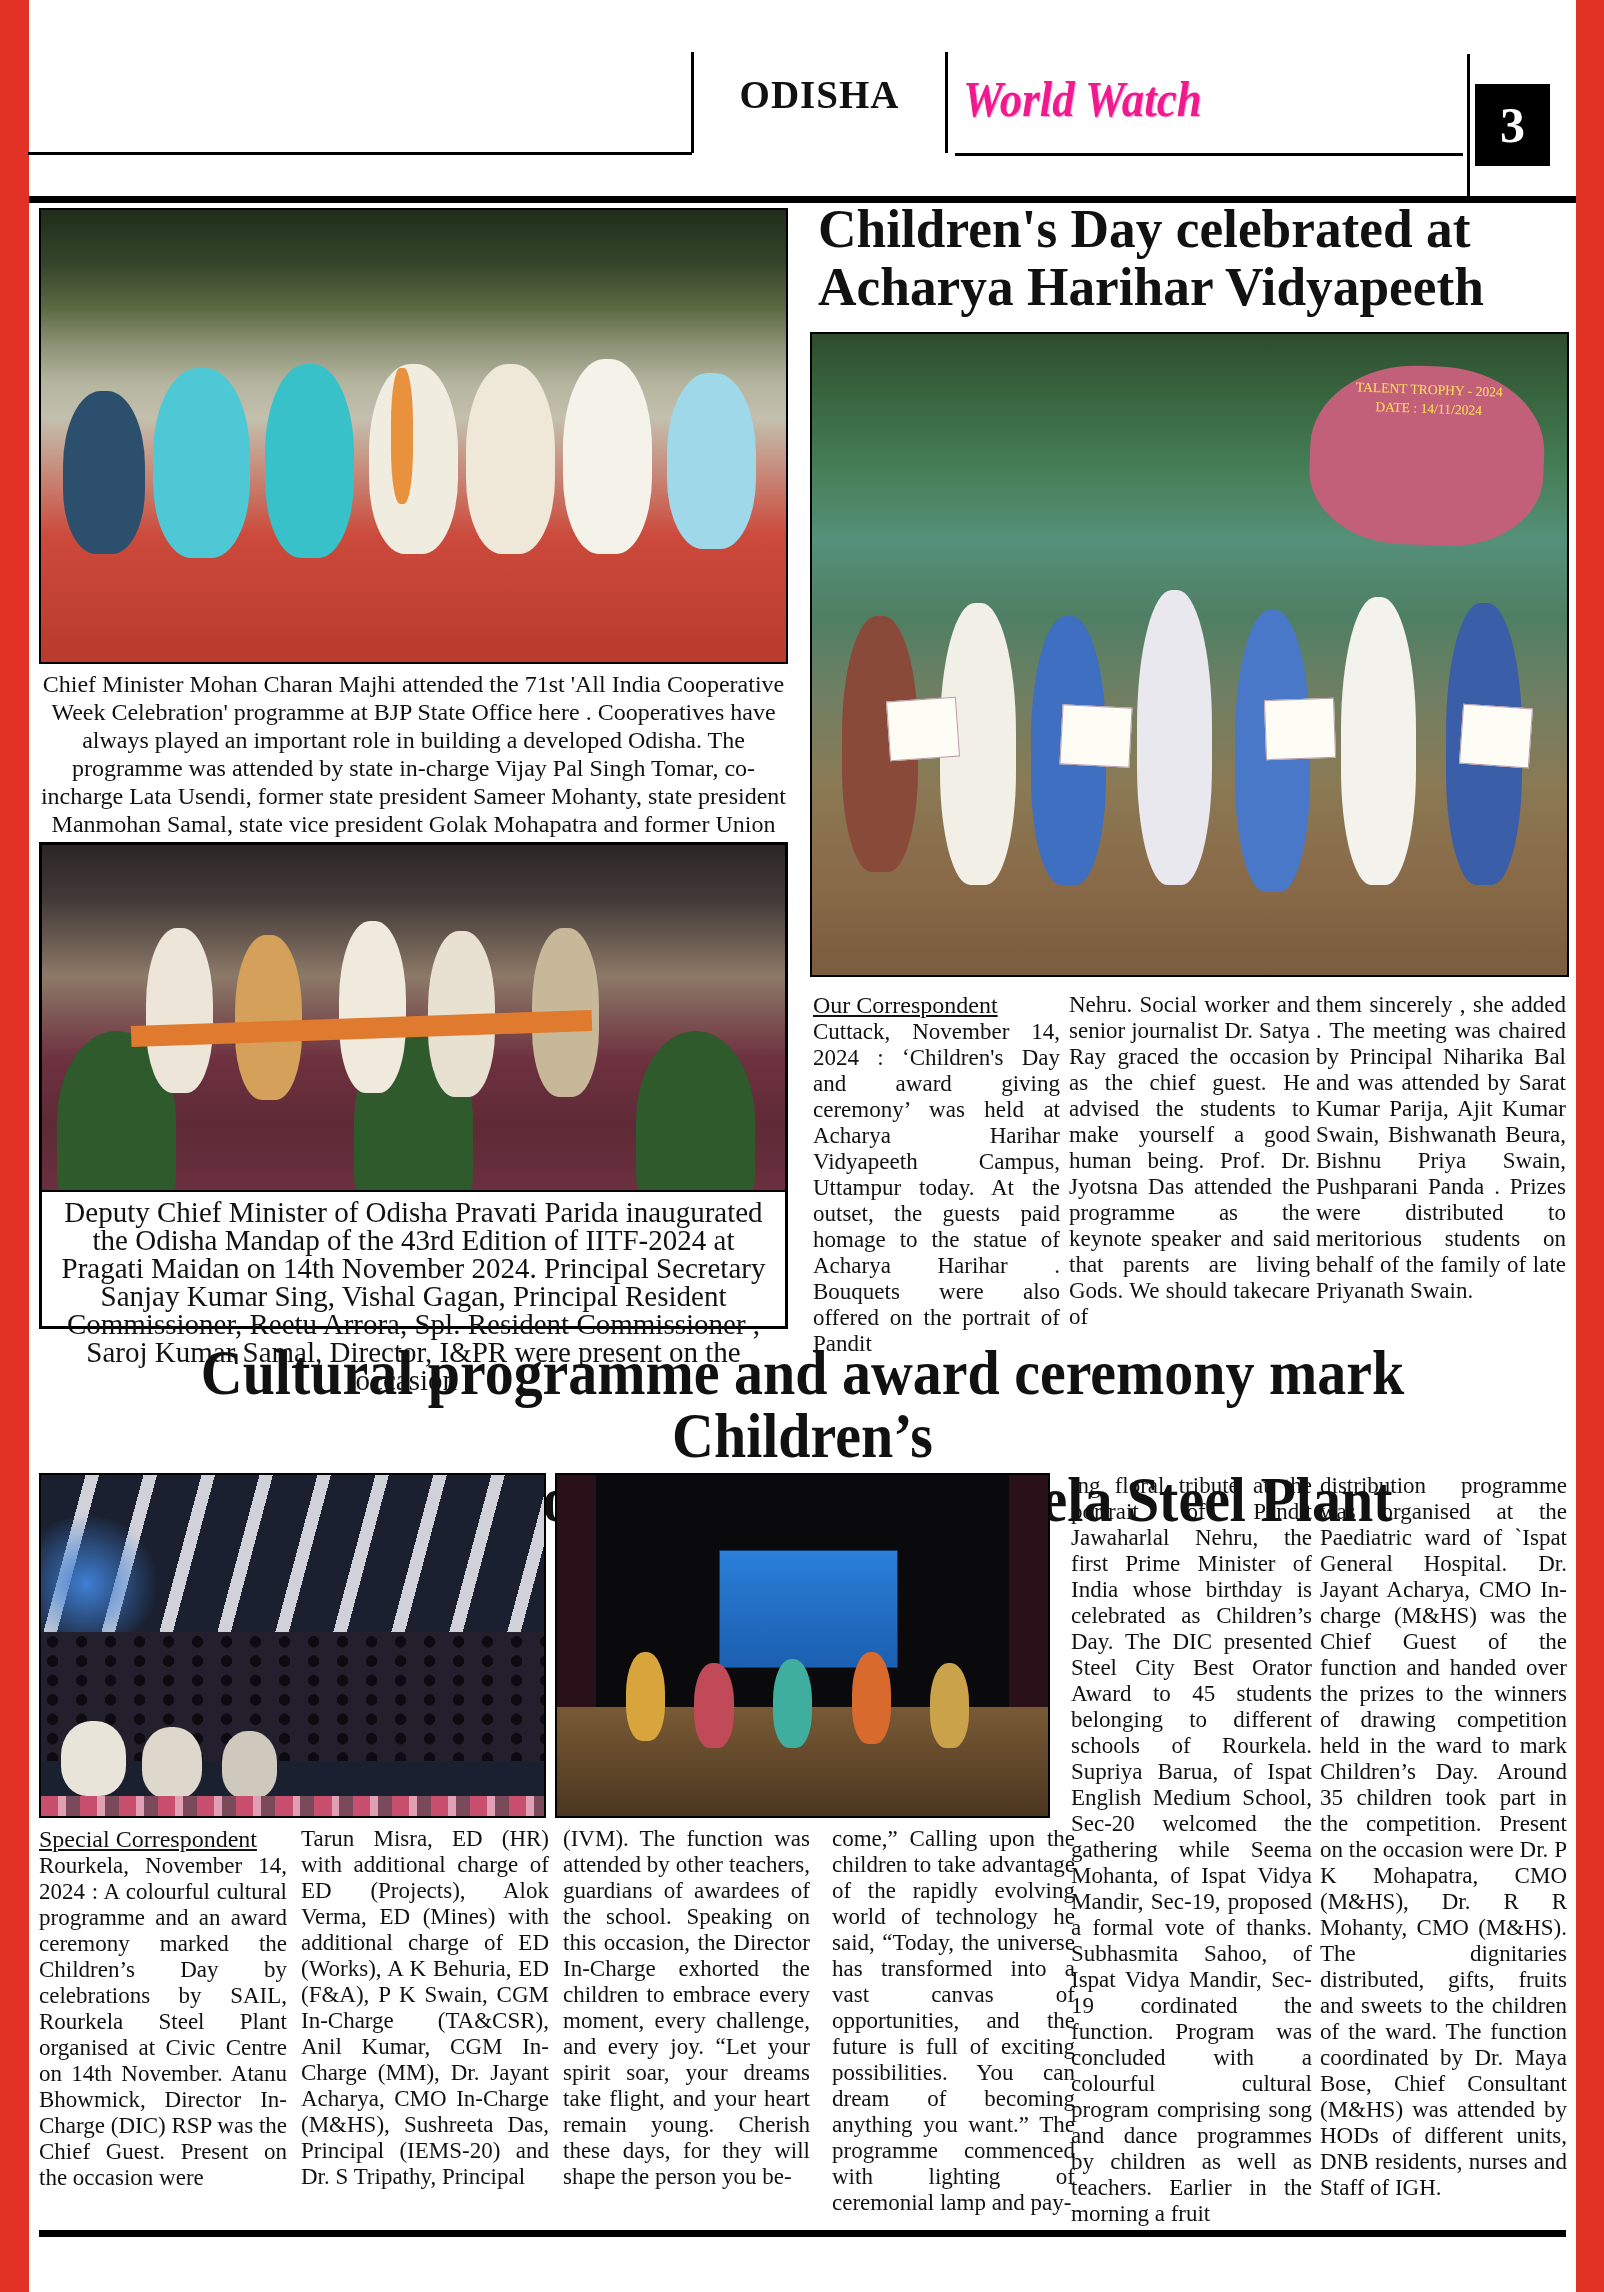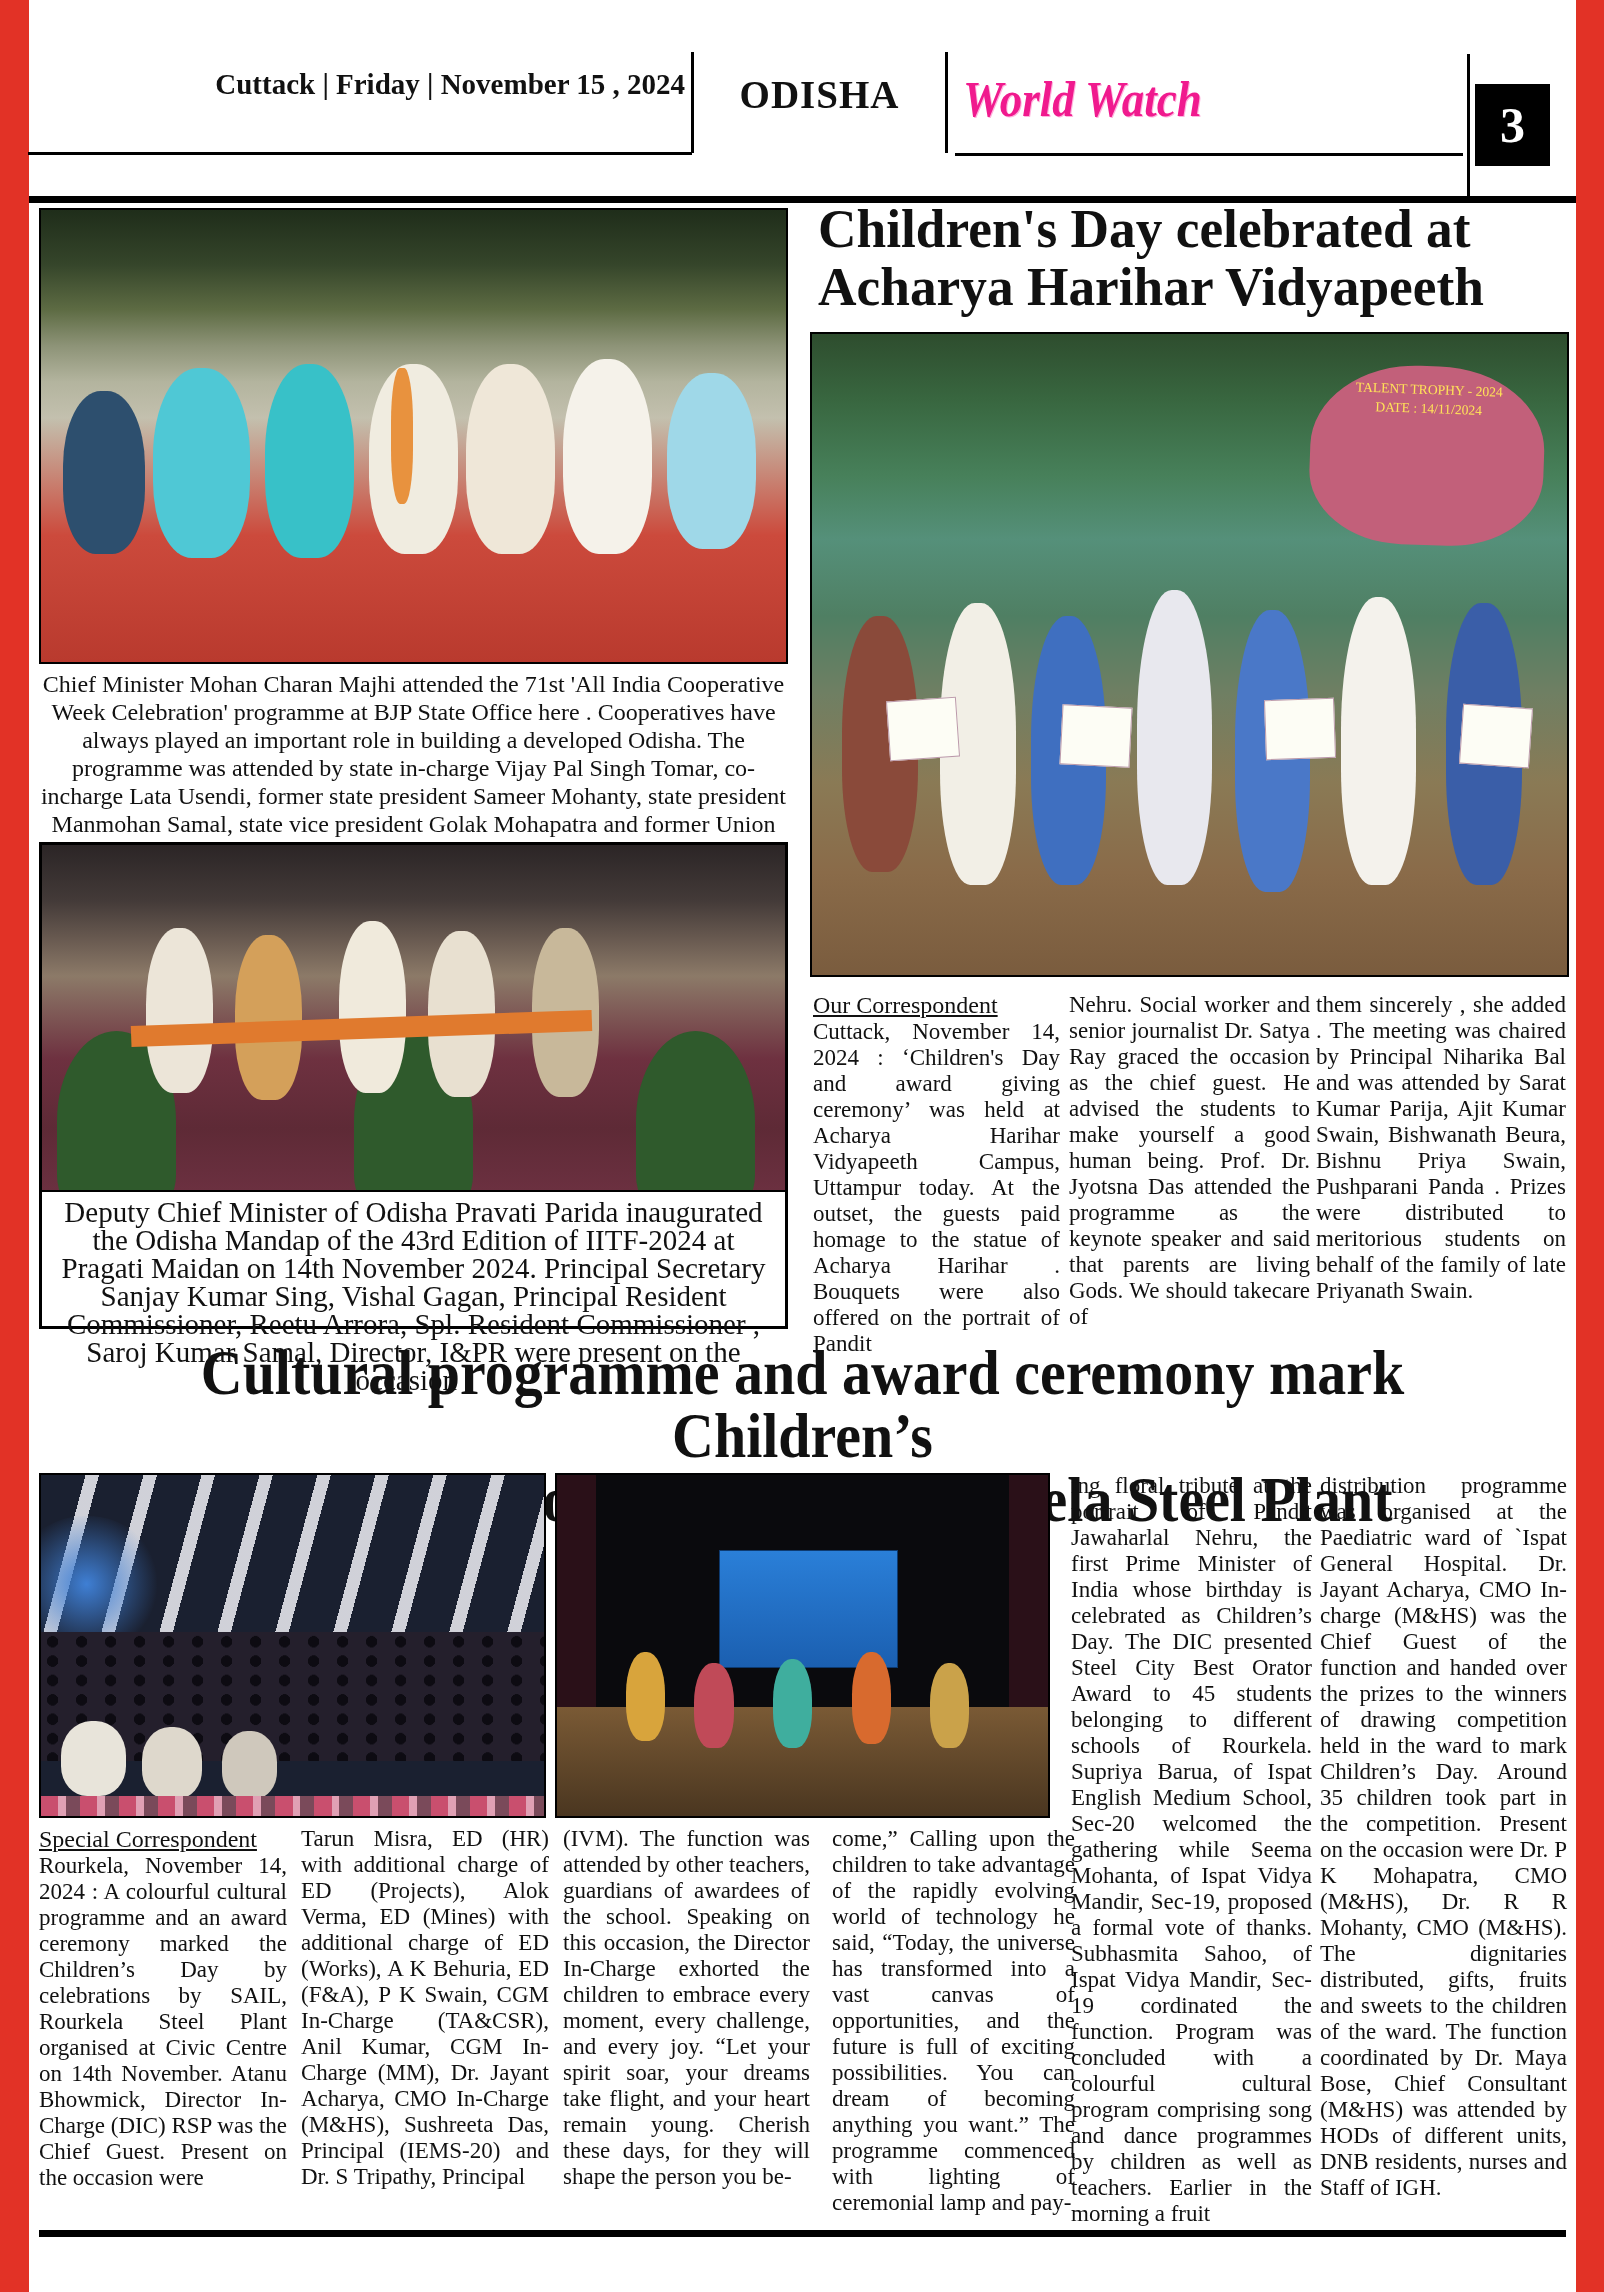--- a/index.html
+++ b/index.html
@@ -114,21 +114,20 @@
   #photo5 .d5{left:76%;top:55%;width:8%;height:25%;background:#caa24a;}
 </style>
 </head>
 <body>
 
 <div id="page">
 
   <div class="edge" id="edge-left"></div>
   <div class="edge" id="edge-right"></div>
 
-  <div class="abs" id="dateline">Cuttack | Friday | November 15 , 2024</div>
   <div class="vline" id="vl1"></div>
   <div class="abs" id="edition">ODISHA</div>
   <div class="vline" id="vl2"></div>
   <div class="abs" id="logo">World Watch</div>
   <div class="hrule-thin" id="ruleA"></div>
   <div class="hrule-thin" id="ruleB"></div>
   <div class="vline" id="vl3"></div>
   <div class="abs" id="pagenum">3</div>
   <div class="abs" id="mainrule"></div>
 

